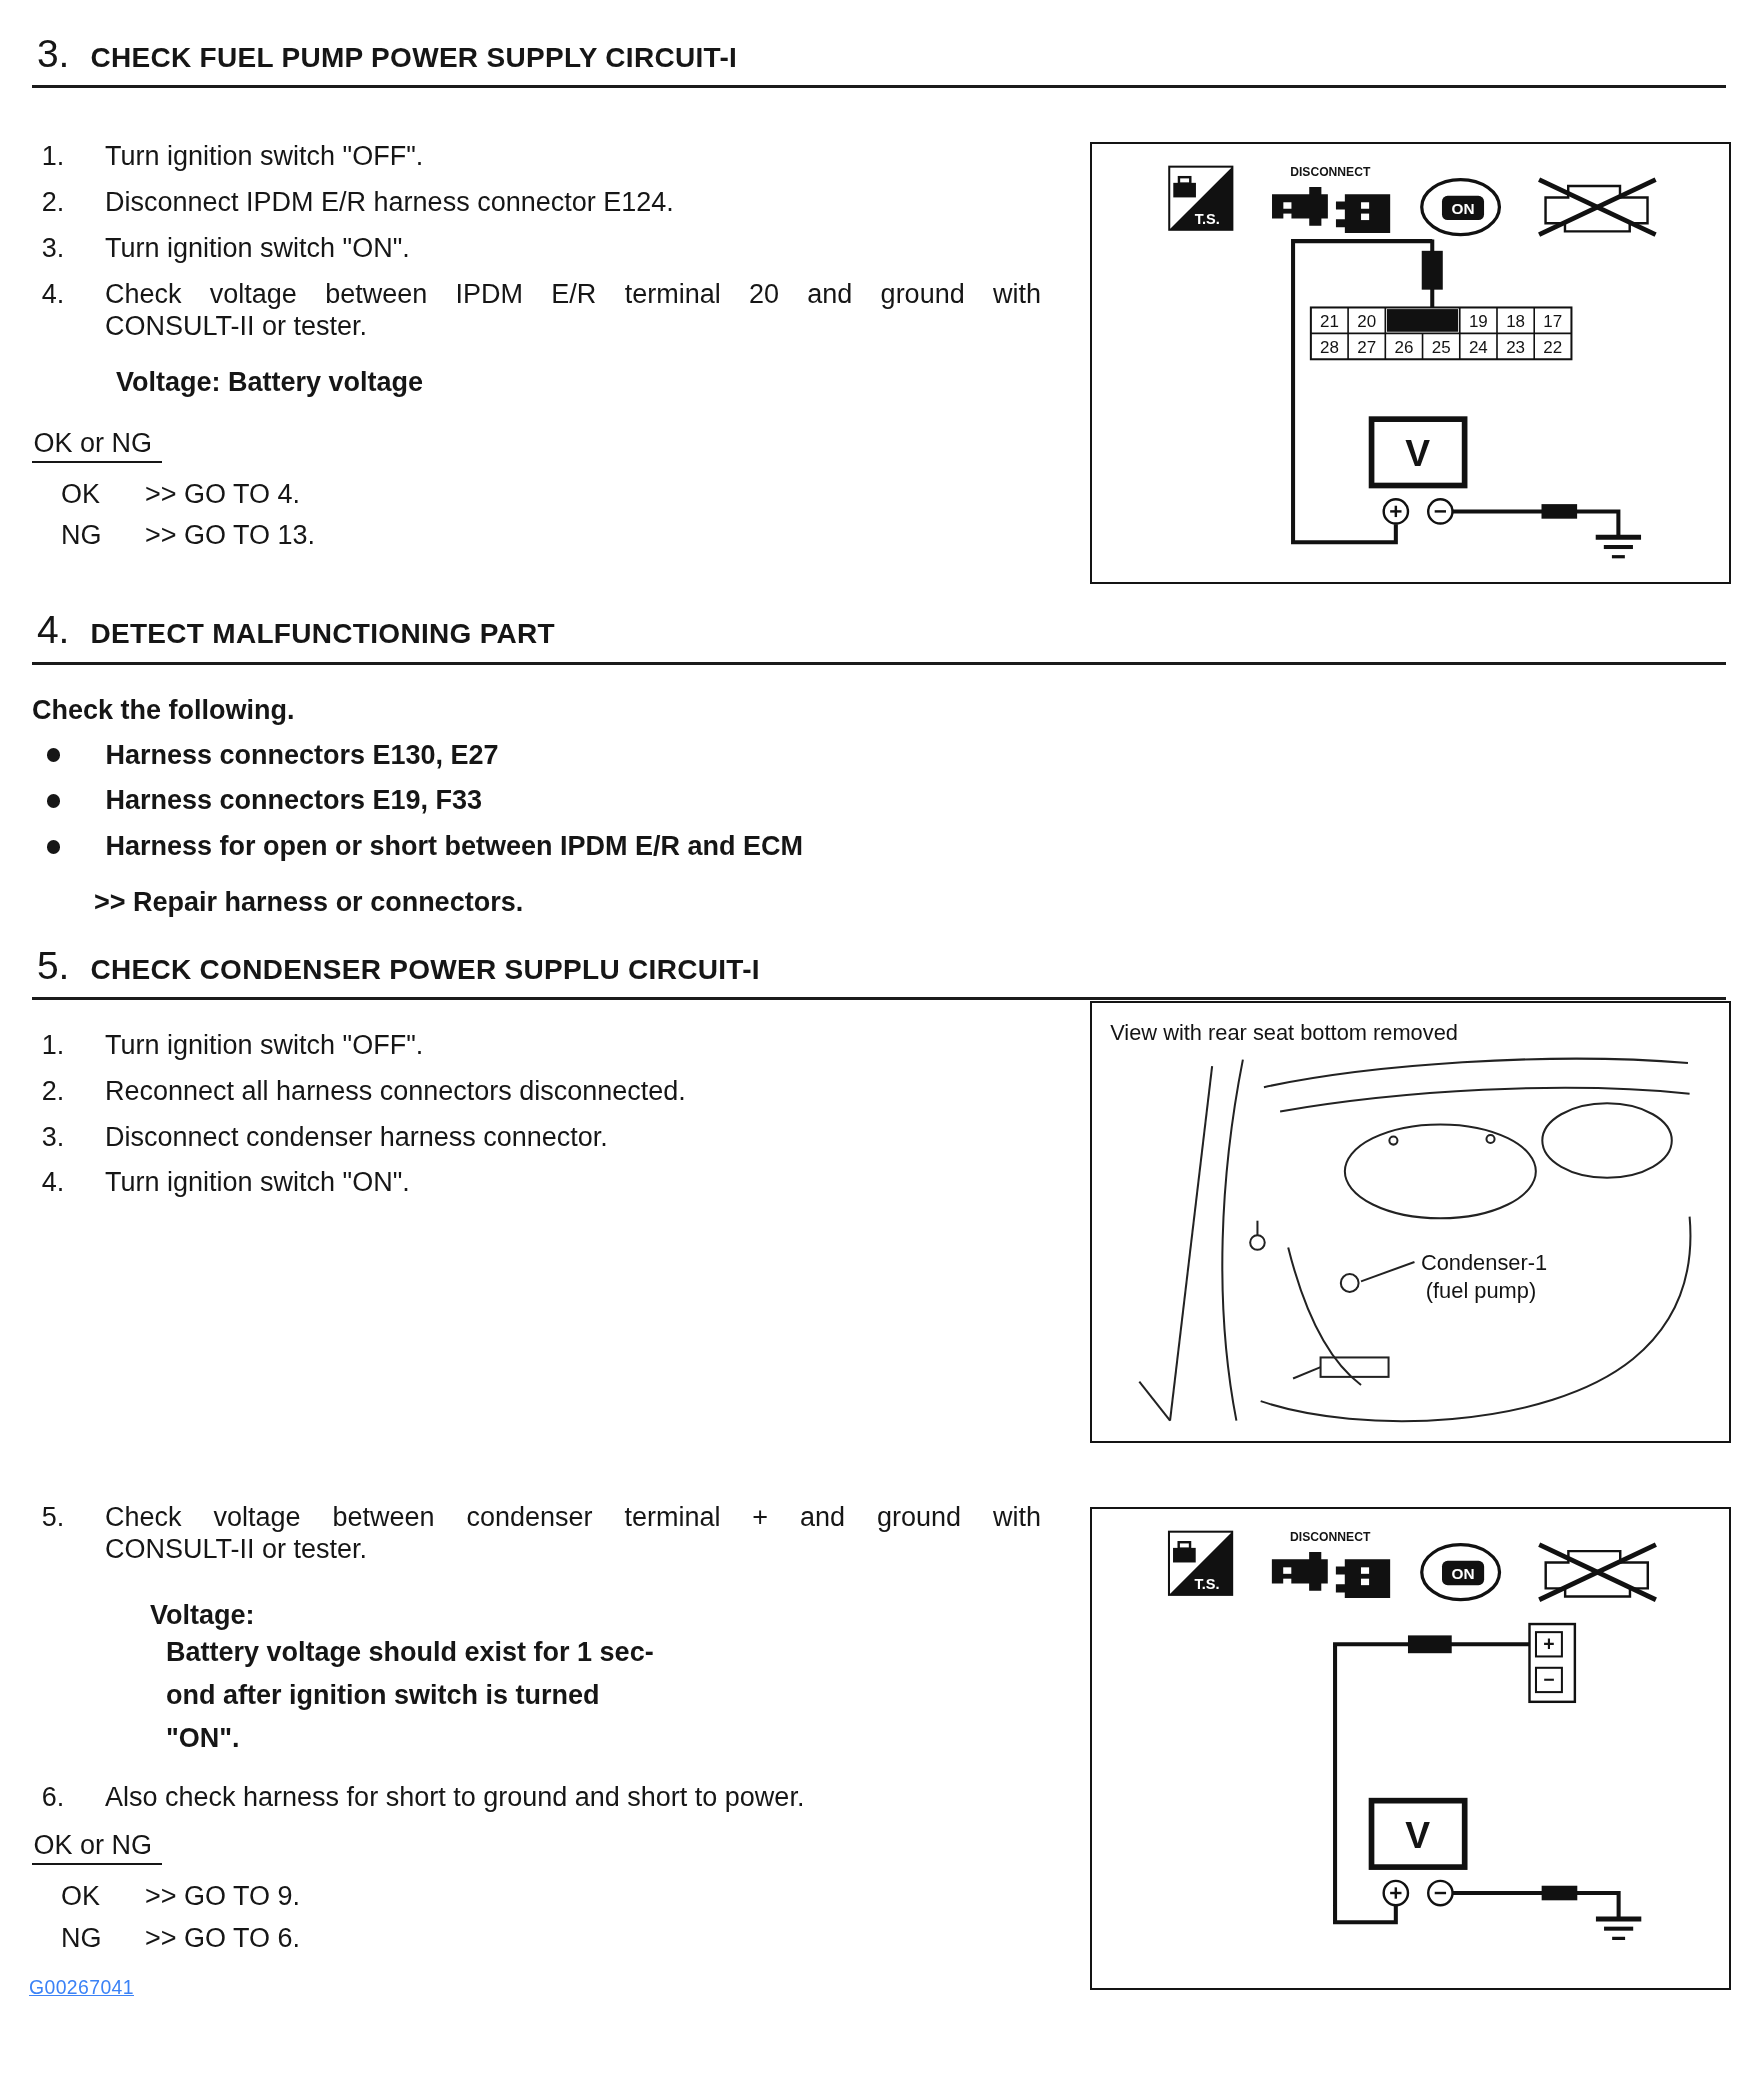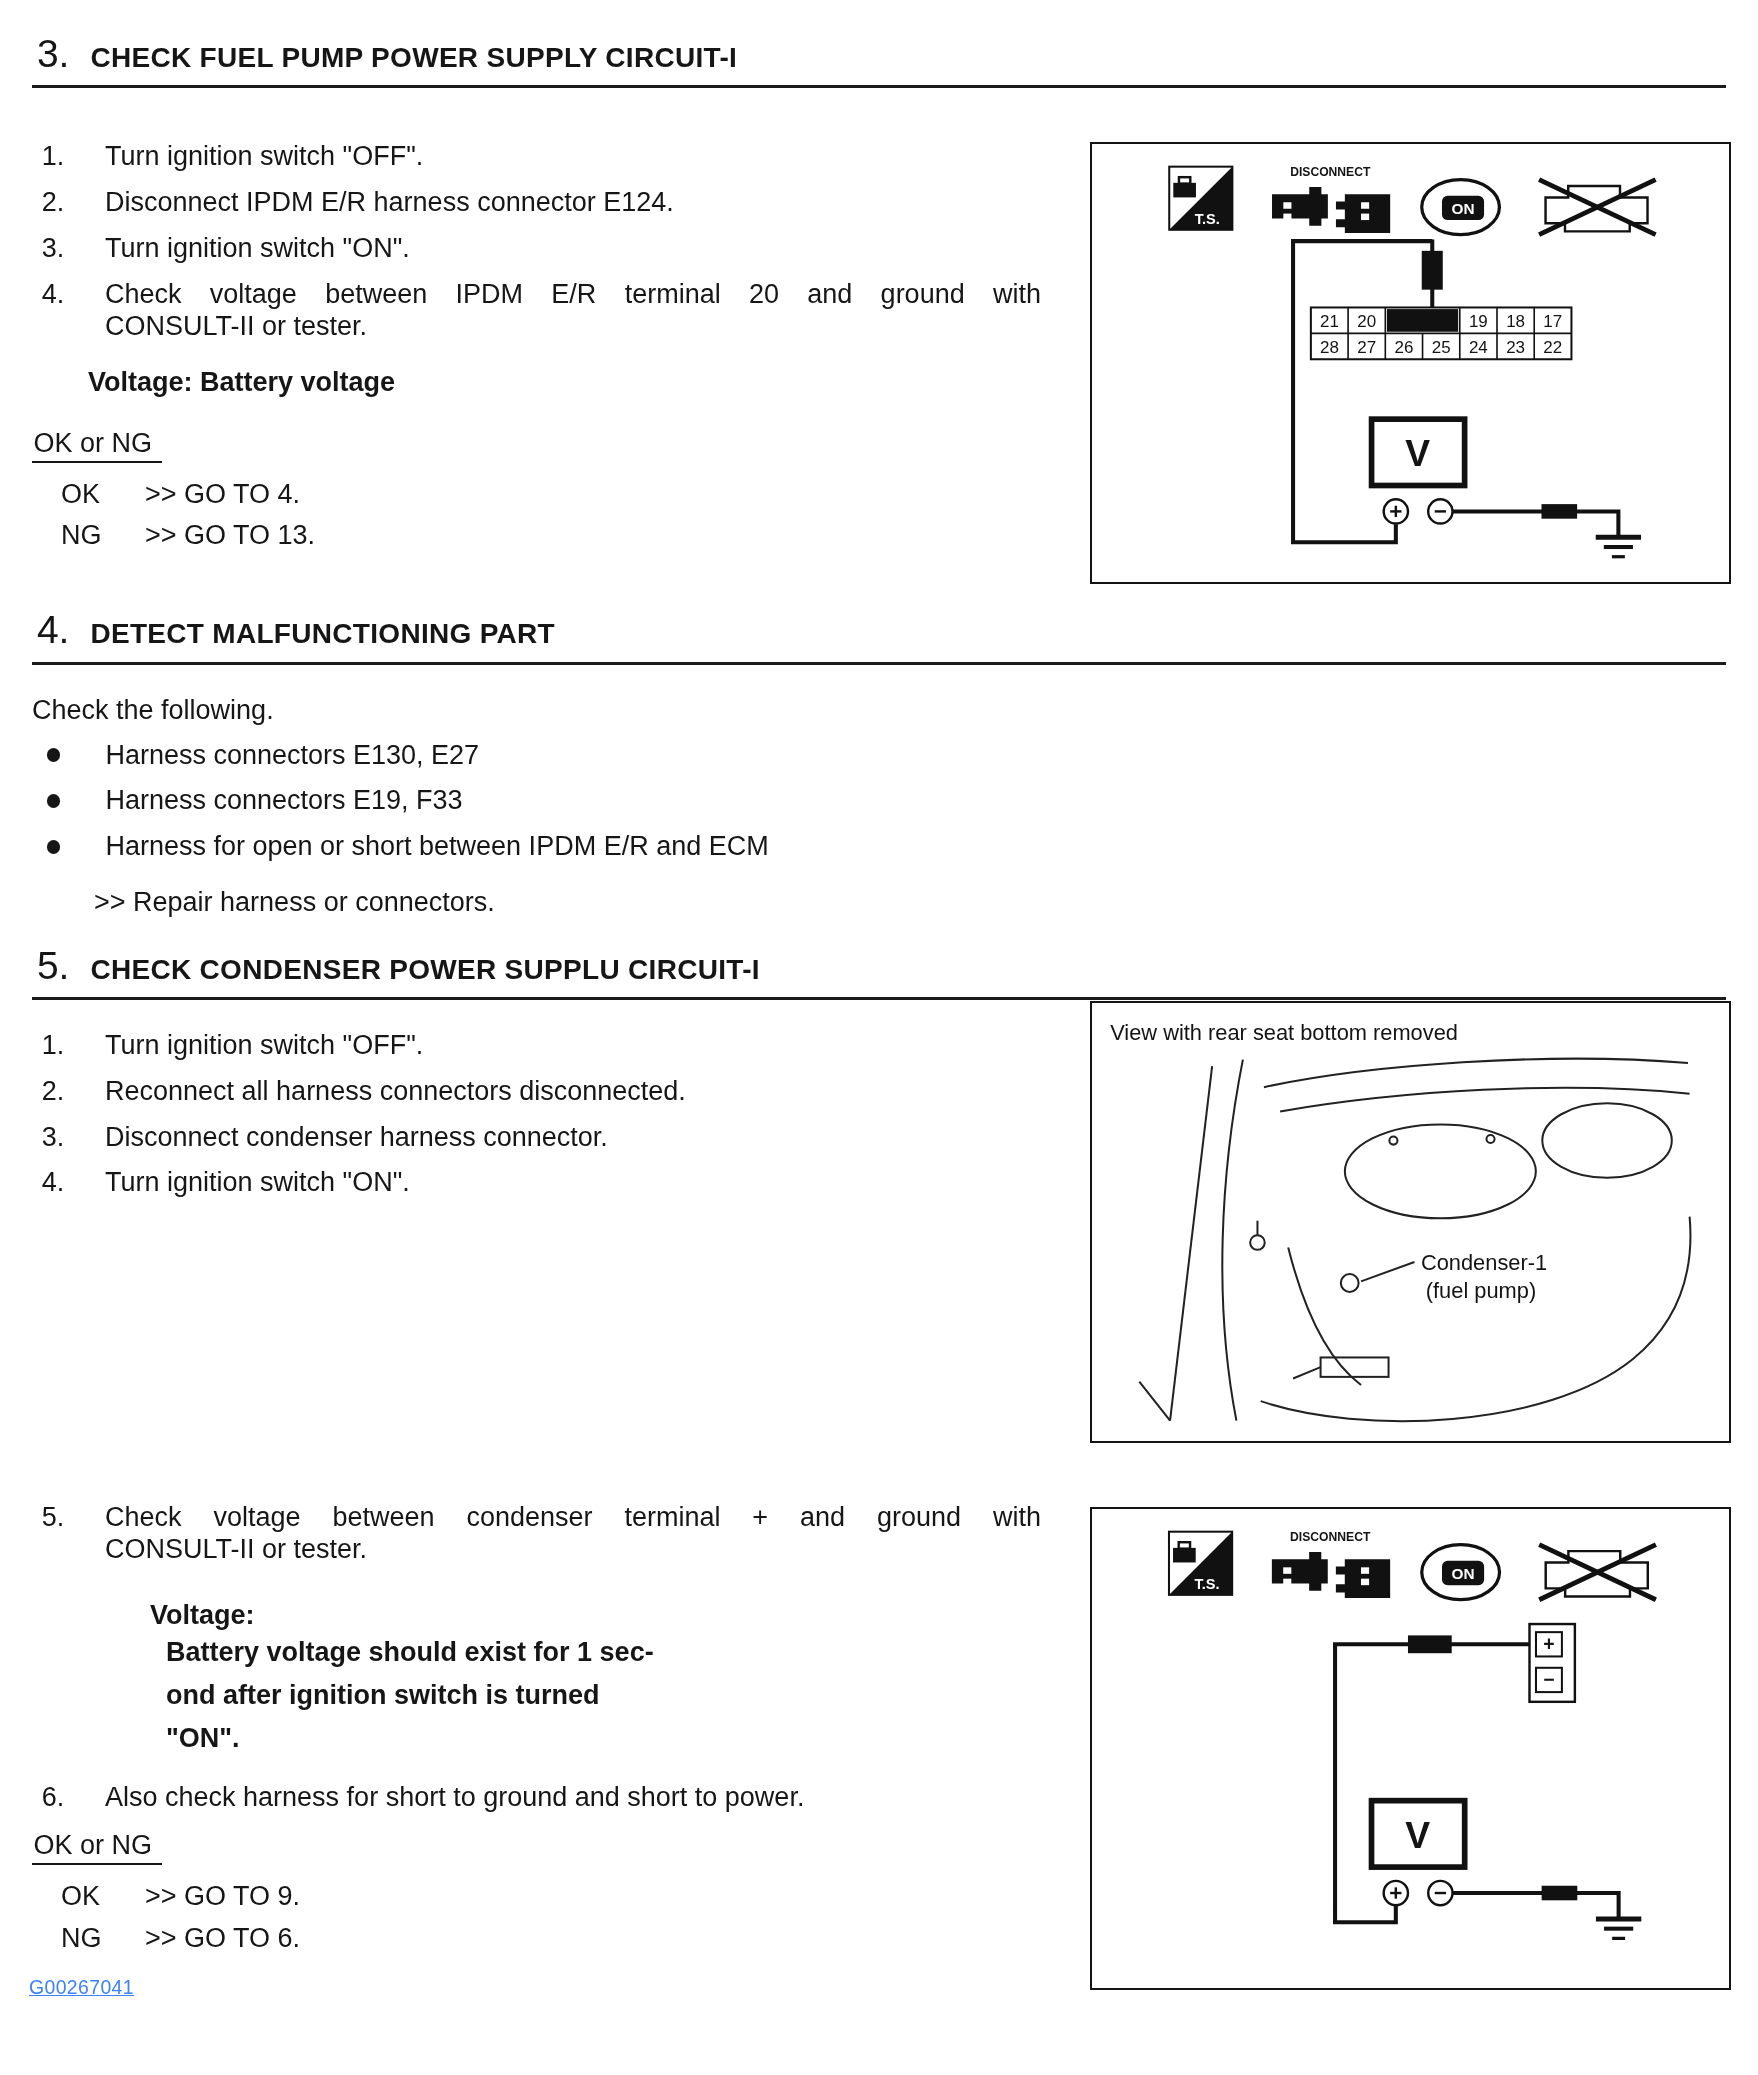--- a/index.html
+++ b/index.html
@@ -18,30 +18,30 @@
     display: flex; align-items: baseline; gap: 21px;
     border-bottom: 3.2px solid #1b1b1b;
     padding: 0 3.2px 11.3px 4.9px;
   }
   .sec-num { font-size: 39px; line-height: 39px; font-weight: 400; }
   .sec-title { font-size: 28px; font-weight: bold; letter-spacing: 0.3px; }
 
   
   .sec-body { width: 1009px; font-size: 27px; line-height: 32px; }
   .sec3-body { padding-top: 52px; min-height: 522px; }
-  .sec4-body { padding-top: 29px; padding-bottom: 27.5px; }
+  .sec4-body { padding-top: 29px; padding-bottom: 27.5px; font-weight: bold; }
   .sec5-steps { margin-top: 29px; min-height: 472px; }
 
   .step { display: flex; margin-bottom: 13.8px; }
   .step-num { width: 73px; padding-left: 9.7px; flex: none; }
   .step-text { flex: 1; }
   .jline { display: block; text-align: justify; text-align-last: justify; }
   .nline { display: block; }
 
-  .voltage-line { margin-top: 24px; margin-left: 56px; font-weight: bold; }
+  .voltage-line { margin-top: 24px; margin-left: 84px; font-weight: bold; }
   .okng-row { margin-top: 29px; }
   .okng { display: inline-block; border-bottom: 2.4px solid #161616; padding: 0 9.7px 2.4px 1.6px; }
   .result-row { display: flex; margin-top: 14.6px; }
   .result-row + .result-row { margin-top: 9.7px; }
   .result-label { width: 113px; padding-left: 29px; flex: none; }
 
   .intro-line { margin-bottom: 13px; }
   .bullet-row { display: flex; margin-bottom: 13.8px; }
   .bullet-dot { width: 13.8px; height: 13.8px; border-radius: 50%; background: #161616; margin: 9.7px 45px 0 14.6px; flex: none; }
   .action-line { margin-top: 24px; margin-left: 62px; }

